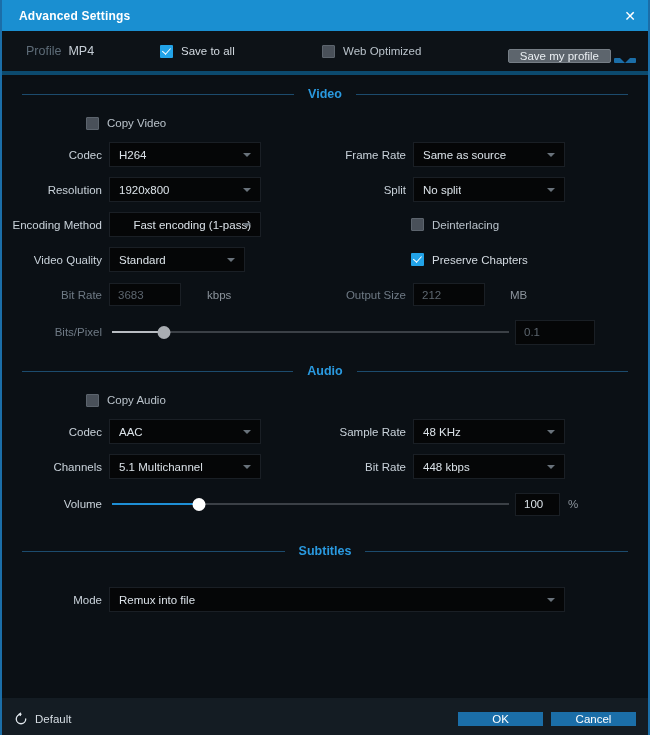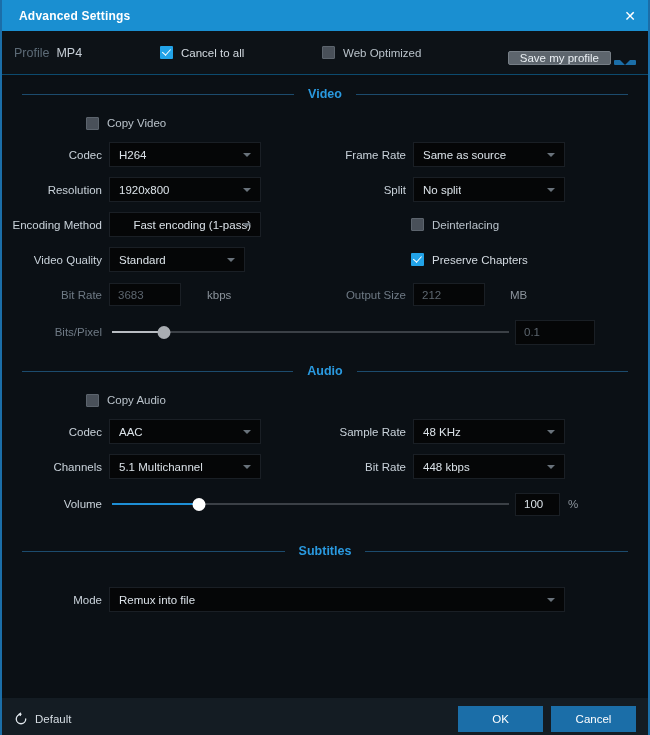--- a/index.html
+++ b/index.html
@@ -49,22 +49,22 @@
     font-family: "DejaVu Sans", sans-serif;
   }
 
   
   .profilebar {
     height: 44px;
     background: #0d1217;
     display: flex;
     align-items: center;
     position: relative;
-    padding-left: 12px;
-    border-bottom: 1px solid #0c4a6e;
+    padding-left: 24px;
+    border-bottom: 4px solid #0c4a6e;
   }
   .profile-label {
     color: #5d6b77;
     font-size: 12.5px;
   }
   .profile-value {
     color: #c6ced6;
     font-size: 12.5px;
     margin-left: 7px;
   }
@@ -274,21 +274,21 @@
     gap: 7px;
     cursor: pointer;
   }
   .default-label {
     color: #d6dde3;
     font-size: 11.5px;
   }
   .footer-spacer { flex: 1 1 auto; }
   .footer-btn {
     width: 85px;
-    height: 26px;
+    height: 14px;
     background: #1b6ea8;
     color: #ffffff;
     font-size: 11.5px;
     border: none;
     cursor: pointer;
     font-family: "Liberation Sans", sans-serif;
   }
   .footer-btn + .footer-btn { margin-left: 8px; }
 </style>
 </head>
@@ -300,21 +300,21 @@
     <span class="titlebar-title">Advanced Settings</span>
     <span class="titlebar-close">✕</span>
   </div>
 
   <div class="profilebar">
     <span class="profile-label">Profile</span>
     <span class="profile-value">MP4</span>
 
     <div class="cb-row apply-all">
       <span class="checkbox on"></span>
-      <span class="cb-label">Cancel to all</span>
+      <span class="cb-label">Save to all</span>
     </div>
 
     <div class="cb-row web-opt">
       <span class="checkbox off"></span>
       <span class="cb-label dim">Web Optimized</span>
     </div>
 
     <div class="saveprofile-wrap">
       <div class="saveprofile-btn">
         <span>Save my profile</span>

